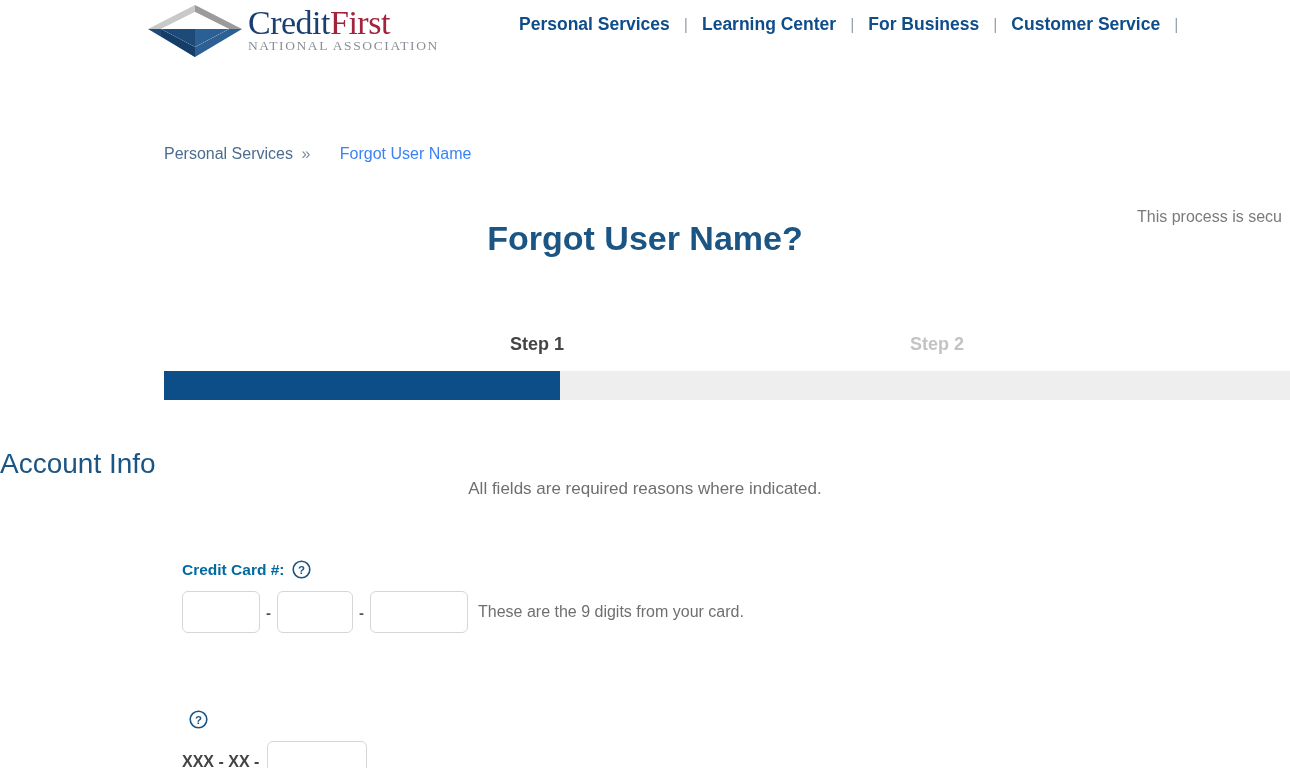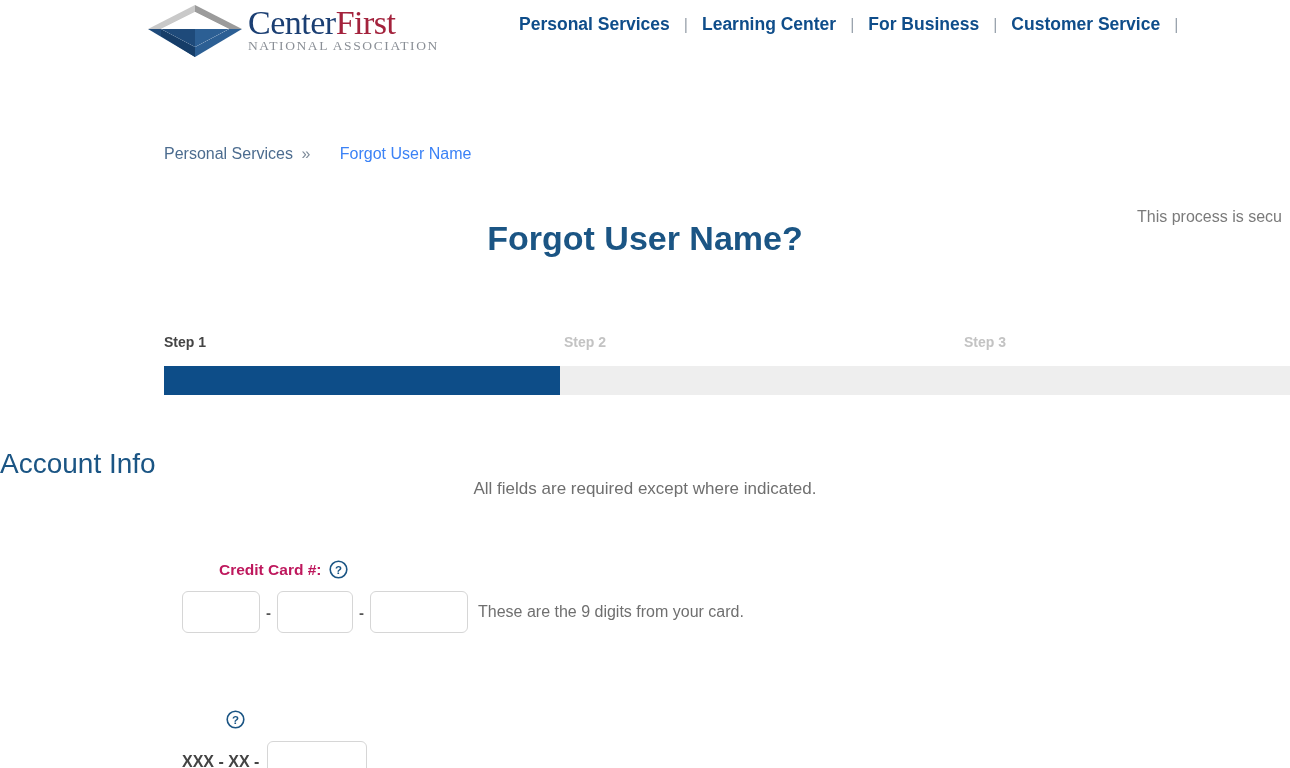--- a/index.html
+++ b/index.html
@@ -117,22 +117,22 @@
     position: absolute;
     left: 164px; top: 272px;
     width: 1200px;
   }
   .step-labels {
     display: flex;
     width: 1200px;
   }
   .step-label {
     width: 400px;
-    text-align: left;
-    font-size: 14px;
+    text-align: right;
+    font-size: 18px;
     font-weight: bold;
   }
   .step-label.active { color: #444444; }
   .step-label.inactive { color: #c3c3c3; }
   .progress-track {
     margin-top: 16px;
     width: 1200px;
     height: 29px;
     background: #eeeeee;
     position: relative;
@@ -160,27 +160,26 @@
     text-align: center;
     color: #6f6f6f;
     font-size: 17px;
   }
 
   .field-group { position: absolute; left: 182px; }
   .fg-card { top: 498px; }
   .fg-ssn  { top: 648px; }
 
   .field-label {
-    color: #be185d;
+    color: #0369a1;
     font-size: 15.5px;
     font-weight: bold;
     display: flex;
     align-items: center;
     white-space: nowrap;
-    margin-left: 37px;
   }
   .help-icon {
     display: inline-flex;
     margin-left: 7px;
     cursor: pointer;
     line-height: 0;
   }
 
   .field-row {
     display: flex;
@@ -235,21 +234,21 @@
       <polygon points="96,26 83,26 49,44 49,54" fill="#2c5f94"></polygon>
       <polygon points="15,26 49,44 49,54 15,33" fill="#163d68"></polygon>
       <polygon points="49,9 83,26 49,44 15,26" fill="#ffffff"></polygon>
       <polygon points="49,9 83,26 49,44 15,26" fill="none"></polygon>
       <polygon points="30,26 49,36 68,26 49,16" fill="#ffffff"></polygon>
       <polygon points="15,26 49,26 49,44" fill="#1e4a7a"></polygon>
       <polygon points="83,26 49,26 49,44" fill="#2c5f94"></polygon>
     </svg>
     <div class="logo-text">
       <div class="logo-title">
-        <span class="logo-credit">Center</span><span class="logo-first">First</span>
+        <span class="logo-credit">Credit</span><span class="logo-first">First</span>
       </div>
       <div class="logo-sub">NATIONAL ASSOCIATION</div>
     </div>
   </div>
 
   <nav class="main-nav">
     <a class="nav-link">Personal Services</a>
     <span class="nav-sep">|</span>
     <a class="nav-link">Learning Center</a>
     <span class="nav-sep">|</span>
@@ -280,21 +279,21 @@
       <div class="step-label active">Step 1</div>
       <div class="step-label inactive">Step 2</div>
       <div class="step-label inactive">Step 3</div>
     </div>
     <div class="progress-track">
       <div class="progress-fill" style="width: 33%;"></div>
     </div>
   </div>
 
   <h2 class="section-title">Account Info</h2>
-  <div class="section-note">All fields are required except where indicated.</div>
+  <div class="section-note">All fields are required reasons where indicated.</div>
 
   <div class="field-group fg-card">
     <div class="field-label">
       <span>Credit Card #:</span>
       <span class="help-icon">
         <svg width="19" height="19" viewBox="0 0 19 19">
           <circle cx="9.5" cy="9.5" r="8.3" fill="#ffffff" stroke="#1b5584" stroke-width="1.6"></circle>
           <text x="9.5" y="14" text-anchor="middle" font-family="Liberation Sans, sans-serif" font-size="11.5" font-weight="bold" fill="#1b5584">?</text>
         </svg>
       </span>

